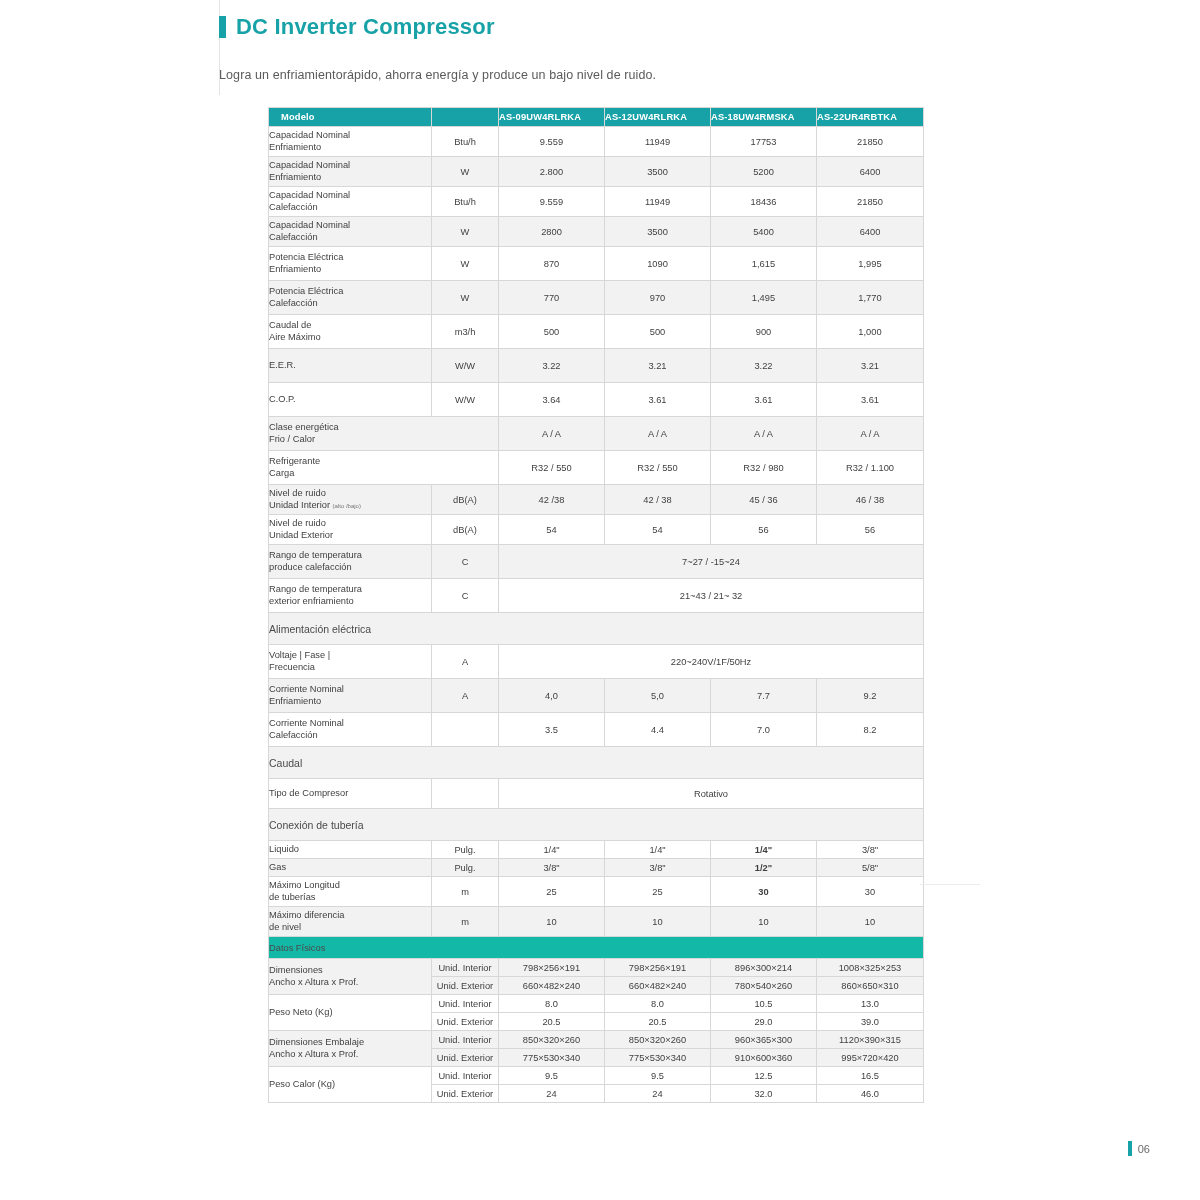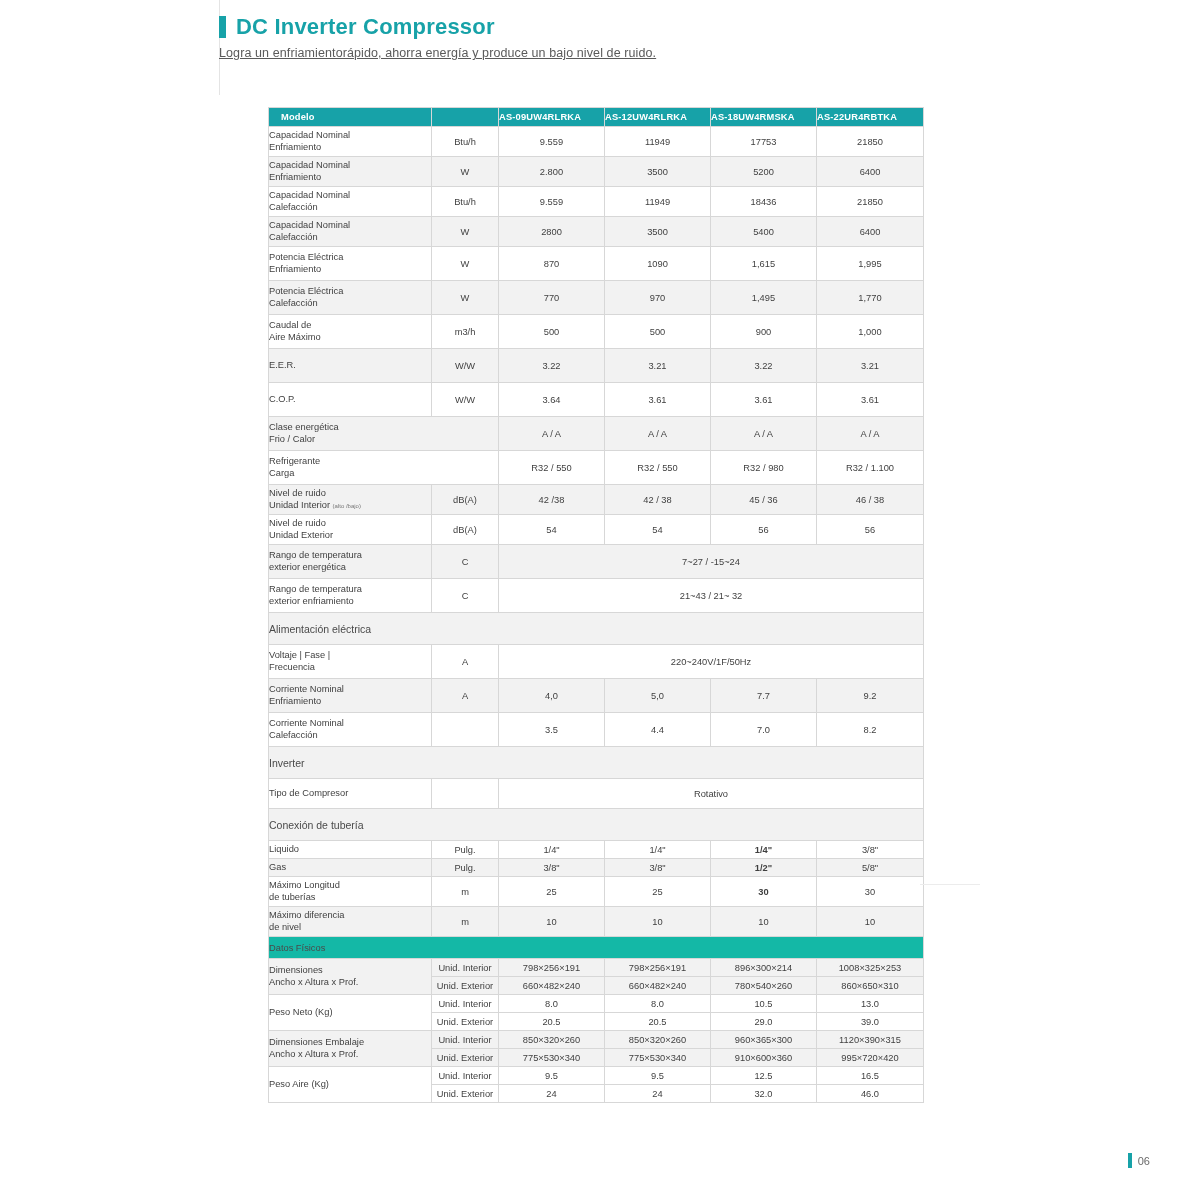--- a/index.html
+++ b/index.html
@@ -36,25 +36,24 @@
     background: #17a2a8;
     flex: 0 0 auto;
   }
   .title-text {
     font-size: 22px;
     font-weight: bold;
     color: #17a2a8;
     letter-spacing: .2px;
   }
   .subtitle {
-    margin-top: 6px;
+    margin-top: 28px;
     font-size: 12.5px;
     color: #5a5a5a;
     letter-spacing: .1px;
-    text-decoration: underline;
   }
   .rule {
     position: absolute;
     left: 219px;
     top: 0;
     width: 1px;
     height: 95px;
     background: #e4e4e4;
   }
   
@@ -126,21 +125,21 @@
     padding-left: 12px;
     text-align: left;
     font-size: 9.3px;
     color: #4a4a4a;
   }
   .small-note { font-size: 6px; color: #777; }
   
   .footer {
     position: absolute;
     right: 50px;
-    bottom: 16px;
+    bottom: 28px;
     display: flex;
     align-items: center;
     gap: 6px;
   }
   .footer-bar {
     width: 4px;
     height: 15px;
     background: #17a2a8;
   }
   .footer-num {
@@ -343,21 +342,21 @@
           <td class="unit">dB(A)</td>
           <td class="val">54</td>
           <td class="val">54</td>
           <td class="val">56</td>
           <td class="val">56</td>
         </tr>
 
         <tr class="shade h34">
           <td class="lbl">
             <div>Rango de temperatura</div>
-            <div>exterior energética</div>
+            <div>produce calefacción</div>
           </td>
           <td class="unit">C</td>
           <td class="val" colspan="4">7~27 / -15~24</td>
         </tr>
 
         <tr class="plain h34">
           <td class="lbl">
             <div>Rango de temperatura</div>
             <div>exterior enfriamiento</div>
           </td>
@@ -396,21 +395,21 @@
             <div>Calefacción</div>
           </td>
           <td class="unit"></td>
           <td class="val">3.5</td>
           <td class="val">4.4</td>
           <td class="val">7.0</td>
           <td class="val">8.2</td>
         </tr>
 
         <tr class="section">
-          <td colspan="6">Inverter</td>
+          <td colspan="6">Caudal</td>
         </tr>
         <tr class="plain h30">
           <td class="lbl">
             <div>Tipo de Compresor</div>
           </td>
           <td class="unit"></td>
           <td class="val" colspan="4">Rotativo</td>
         </tr>
 
         <tr class="section">
@@ -518,21 +517,21 @@
         <tr class="shade h18">
           <td class="unit">Unid. Exterior</td>
           <td class="val">775×530×340</td>
           <td class="val">775×530×340</td>
           <td class="val">910×600×360</td>
           <td class="val">995×720×420</td>
         </tr>
 
         <tr class="plain h18">
           <td class="lbl" rowspan="2">
-            <div>Peso Aire  (Kg)</div>
+            <div>Peso Calor  (Kg)</div>
           </td>
           <td class="unit">Unid. Interior</td>
           <td class="val">9.5</td>
           <td class="val">9.5</td>
           <td class="val">12.5</td>
           <td class="val">16.5</td>
         </tr>
         <tr class="plain h18">
           <td class="unit">Unid. Exterior</td>
           <td class="val">24</td>

